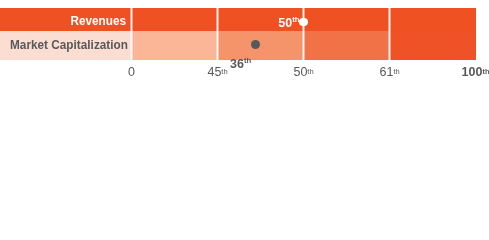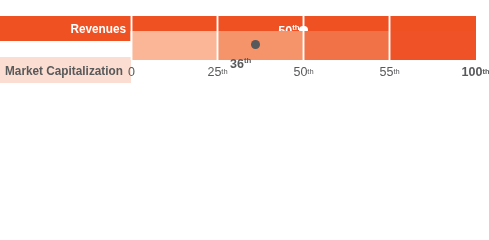--- a/index.html
+++ b/index.html
@@ -1,19 +1,19 @@
 <!DOCTYPE html>
 <html><head>
 <meta charset="utf-8">
 <style>
   html,body{margin:0;padding:0;background:#ffffff;}
   body{width:489px;height:83px;font-family:"Liberation Sans",sans-serif;overflow:hidden;-webkit-font-smoothing:antialiased;}
   .wrap{position:relative;width:489px;height:83px;background:#fff;}
   .row{position:absolute;left:0;width:489px;}
-  .r1{top:16px;height:25px;}
+  .r1{top:8px;height:25px;}
   .r2{top:30.9px;height:29.1px;}
   .edgefade{position:absolute;left:0;width:489px;pointer-events:none;}
   .labelcell{position:absolute;left:0;top:0;width:130.5px;height:100%;box-sizing:border-box;display:flex;align-items:center;}
   .lab{font-weight:bold;font-size:12.1px;line-height:1;white-space:nowrap;display:inline-block;transform:scaleX(0.975);}
   .r1 .lab{transform-origin:right center;position:relative;top:0.2px;}
   .r2 .lab{transform-origin:left center;position:relative;top:-0.5px;}
   .seg{position:absolute;top:0;height:100%;}
   .marker{position:absolute;border-radius:50%;}
   .vline{position:absolute;top:0;height:100%;background:linear-gradient(to right, rgba(255,255,255,0) 0%, #fff 38%, #fff 62%, rgba(255,255,255,0) 100%);}
   .valtxt{position:absolute;font-weight:bold;font-size:12.5px;line-height:1;white-space:nowrap;}
@@ -37,37 +37,37 @@
       <div class="seg" style="left: 389.575px; width: 86.025px; background: rgb(239, 81, 35);"></div>
       <div class="vline" style="left: 129.9px; width: 3.2px;"></div>
       <div class="vline" style="left: 215.925px; width: 3.2px;"></div>
       <div class="vline" style="left: 301.95px; width: 3.2px;"></div>
       <div class="vline" style="left: 387.975px; width: 3.2px;"></div>
       <span class="valtxt" style="color: rgb(255, 255, 255); top: 7.6px; left: 278.284px;"><span>50</span><sup>th</sup></span>
       <div class="marker" style="width: 8.8px; height: 8.8px; left: 299.35px; top: 9.7px; background: rgb(255, 255, 255);"></div>
     </div>
 
   <div class="row r2">
-    <div class="labelcell" style="background: rgb(251, 221, 209); justify-content: center;  margin-top: 26px;">
+    <div class="labelcell" style="background: rgb(251, 221, 209); justify-content: flex-end; ">
       <span class="lab" style="color: rgb(88, 89, 91);">Market Capitalization</span>
     </div>
   <div class="seg" style="left: 131.5px; width: 86.025px; background: rgb(251, 182, 152);"></div>
       <div class="seg" style="left: 217.525px; width: 86.025px; background: rgb(245, 147, 107);"></div>
       <div class="seg" style="left: 303.55px; width: 86.025px; background: rgb(242, 114, 71);"></div>
       <div class="seg" style="left: 389.575px; width: 86.025px; background: rgb(239, 82, 38);"></div>
       <div class="vline" style="left: 129.9px; width: 3.2px;"></div>
       <div class="vline" style="left: 215.925px; width: 3.2px;"></div>
       <div class="vline" style="left: 301.95px; width: 3.2px;"></div>
       <div class="vline" style="left: 387.975px; width: 3.2px;"></div>
       <span class="valtxt" style="color: rgb(88, 89, 91); top: 6.8px; left: 230.11px; margin-top: 19px;"><span>36</span><sup>th</sup></span>
       <div class="marker" style="width: 8.8px; height: 8.8px; left: 251.176px; top: 8.9px; background: rgb(88, 89, 91);"></div>
     </div>
 
   <div class="edgefade" style="top:0;height:2px;background:linear-gradient(to bottom, rgba(255,255,255,0.92) 0%, rgba(255,255,255,0.35) 45%, rgba(255,255,255,0) 100%);"></div>
 
   <div class="axis">
       <span class="tick" style="color: rgb(88, 89, 91); left: 131.5px;"><span>0</span></span>
-      <span class="tick" style="color: rgb(88, 89, 91); left: 217.525px;"><span>25</span><sup>th</sup></span>
+      <span class="tick" style="color: rgb(88, 89, 91); left: 217.525px;"><span>45</span><sup>th</sup></span>
       <span class="tick" style="color: rgb(88, 89, 91); left: 303.55px;"><span>50</span><sup>th</sup></span>
-      <span class="tick" style="color: rgb(88, 89, 91); left: 389.575px;"><span>55</span><sup>th</sup></span>
+      <span class="tick" style="color: rgb(88, 89, 91); left: 389.575px;"><span>61</span><sup>th</sup></span>
       <span class="tick" style="color: rgb(88, 89, 91); left: 475.6px; font-weight: bold;"><span>100</span><sup>th</sup></span>
     </div>
 </div>
 
 </body></html>

